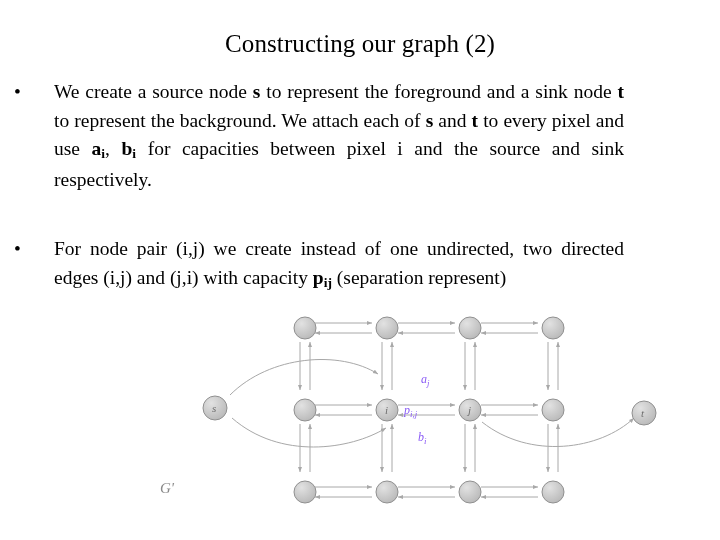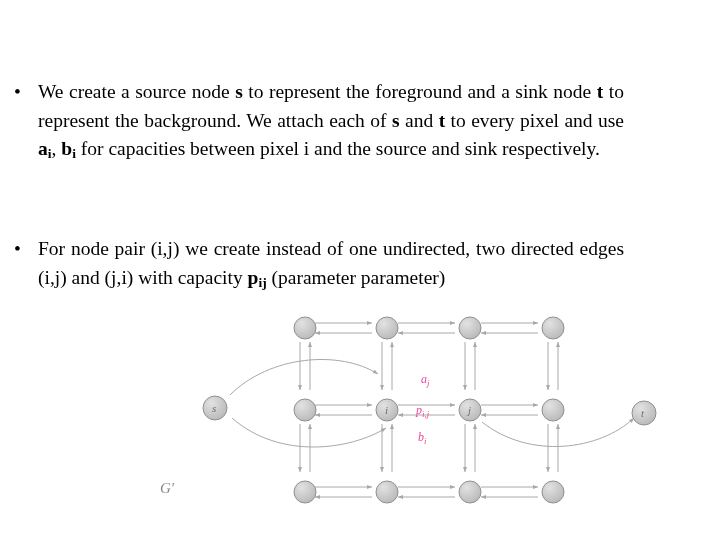--- a/index.html
+++ b/index.html
@@ -39,21 +39,21 @@
     font-family: "Liberation Serif", serif;
     text-align: justify;
   }
   .bullet .marker {
     position: absolute;
     left: 0;
     top: 0;
   }
   .bullet .btext {
     display: block;
-    margin-left: 24px;
+    margin-left: 40px;
   }
   #bullet1 {
     left: 14px;
     top: 78px;
     width: 610px;
   }
   #bullet2 {
     left: 14px;
     top: 235px;
     width: 610px;
@@ -72,44 +72,45 @@
     left: 150px;
     top: 300px;
     width: 540px;
     height: 230px;
   }
   #figure svg { display: block; }
   .glabel {
     position: absolute;
     font-family: "Liberation Serif", serif;
     font-style: italic;
-    color: #ec4899;
+    color: #8b5cf6;
     font-size: 12px;
   }
   #label-gprime {
     left: 10px;
     top: 180px;
     font-size: 15px;
     color: #8a8a8a;
   }
 </style>
 </head>
 <body>
 
 <div id="slide">
 
+  <div id="title">Constructing our graph (2)</div>
 
   <div class="bullet" id="bullet1">
     <span class="marker">•</span>
     <span class="btext"><span>We create a source node </span><span class="b">s</span><span> to represent the foreground and a sink node </span><span class="b">t</span><span> to represent the background. We attach each of </span><span class="b">s</span><span> and </span><span class="b">t</span><span> to every pixel and use </span><span class="b">a</span><span class="sub">i</span><span>, </span><span class="b">b</span><span class="sub">i</span><span> for capacities between pixel i and the source and sink respectively.</span></span>
   </div>
 
   <div class="bullet" id="bullet2">
     <span class="marker">•</span>
-    <span class="btext"><span>For node pair (i,j) we create instead of one undirected, two directed edges (i,j) and (j,i) with capacity </span><span class="b">p</span><span class="sub">ij</span><span> (parameter parameter)</span></span>
+    <span class="btext"><span>For node pair (i,j) we create instead of one undirected, two directed edges (i,j) and (j,i) with capacity </span><span class="b">p</span><span class="sub">ij</span><span> (separation represent)</span></span>
   </div>
 
   <div id="figure">
     <svg width="540" height="230" viewBox="0 0 540 230">
       <defs>
         <marker id="arrow" markerWidth="6" markerHeight="6" refX="5" refY="2" orient="auto" markerUnits="strokeWidth">
           <path d="M0,0 L5,2 L0,4 z" fill="#a8a8a8"></path>
         </marker>
         <radialGradient id="nodegrad" cx="35%" cy="30%" r="75%">
           <stop offset="0%" stop-color="#e2e2e2"></stop>
@@ -191,21 +192,21 @@
         <text x="62" y="112">s</text>
         <text x="491" y="117">t</text>
         <text x="235" y="114">i</text>
         <text x="318" y="114">j</text>
       </g>
     </svg>
 
     <div class="glabel" style="left:271px; top:72px;">
       <span>a</span><span style="font-size:9px; vertical-align:sub;">j</span>
     </div>
-    <div class="glabel" style="left:266px; top:103px;">
+    <div class="glabel" style="left:254px; top:103px;">
       <span>p</span><span style="font-size:9px; vertical-align:sub;">i,j</span>
     </div>
     <div class="glabel" style="left:268px; top:130px;">
       <span>b</span><span style="font-size:9px; vertical-align:sub;">i</span>
     </div>
     <div class="glabel" id="label-gprime">G'</div>
   </div>
 
 </div>
 

